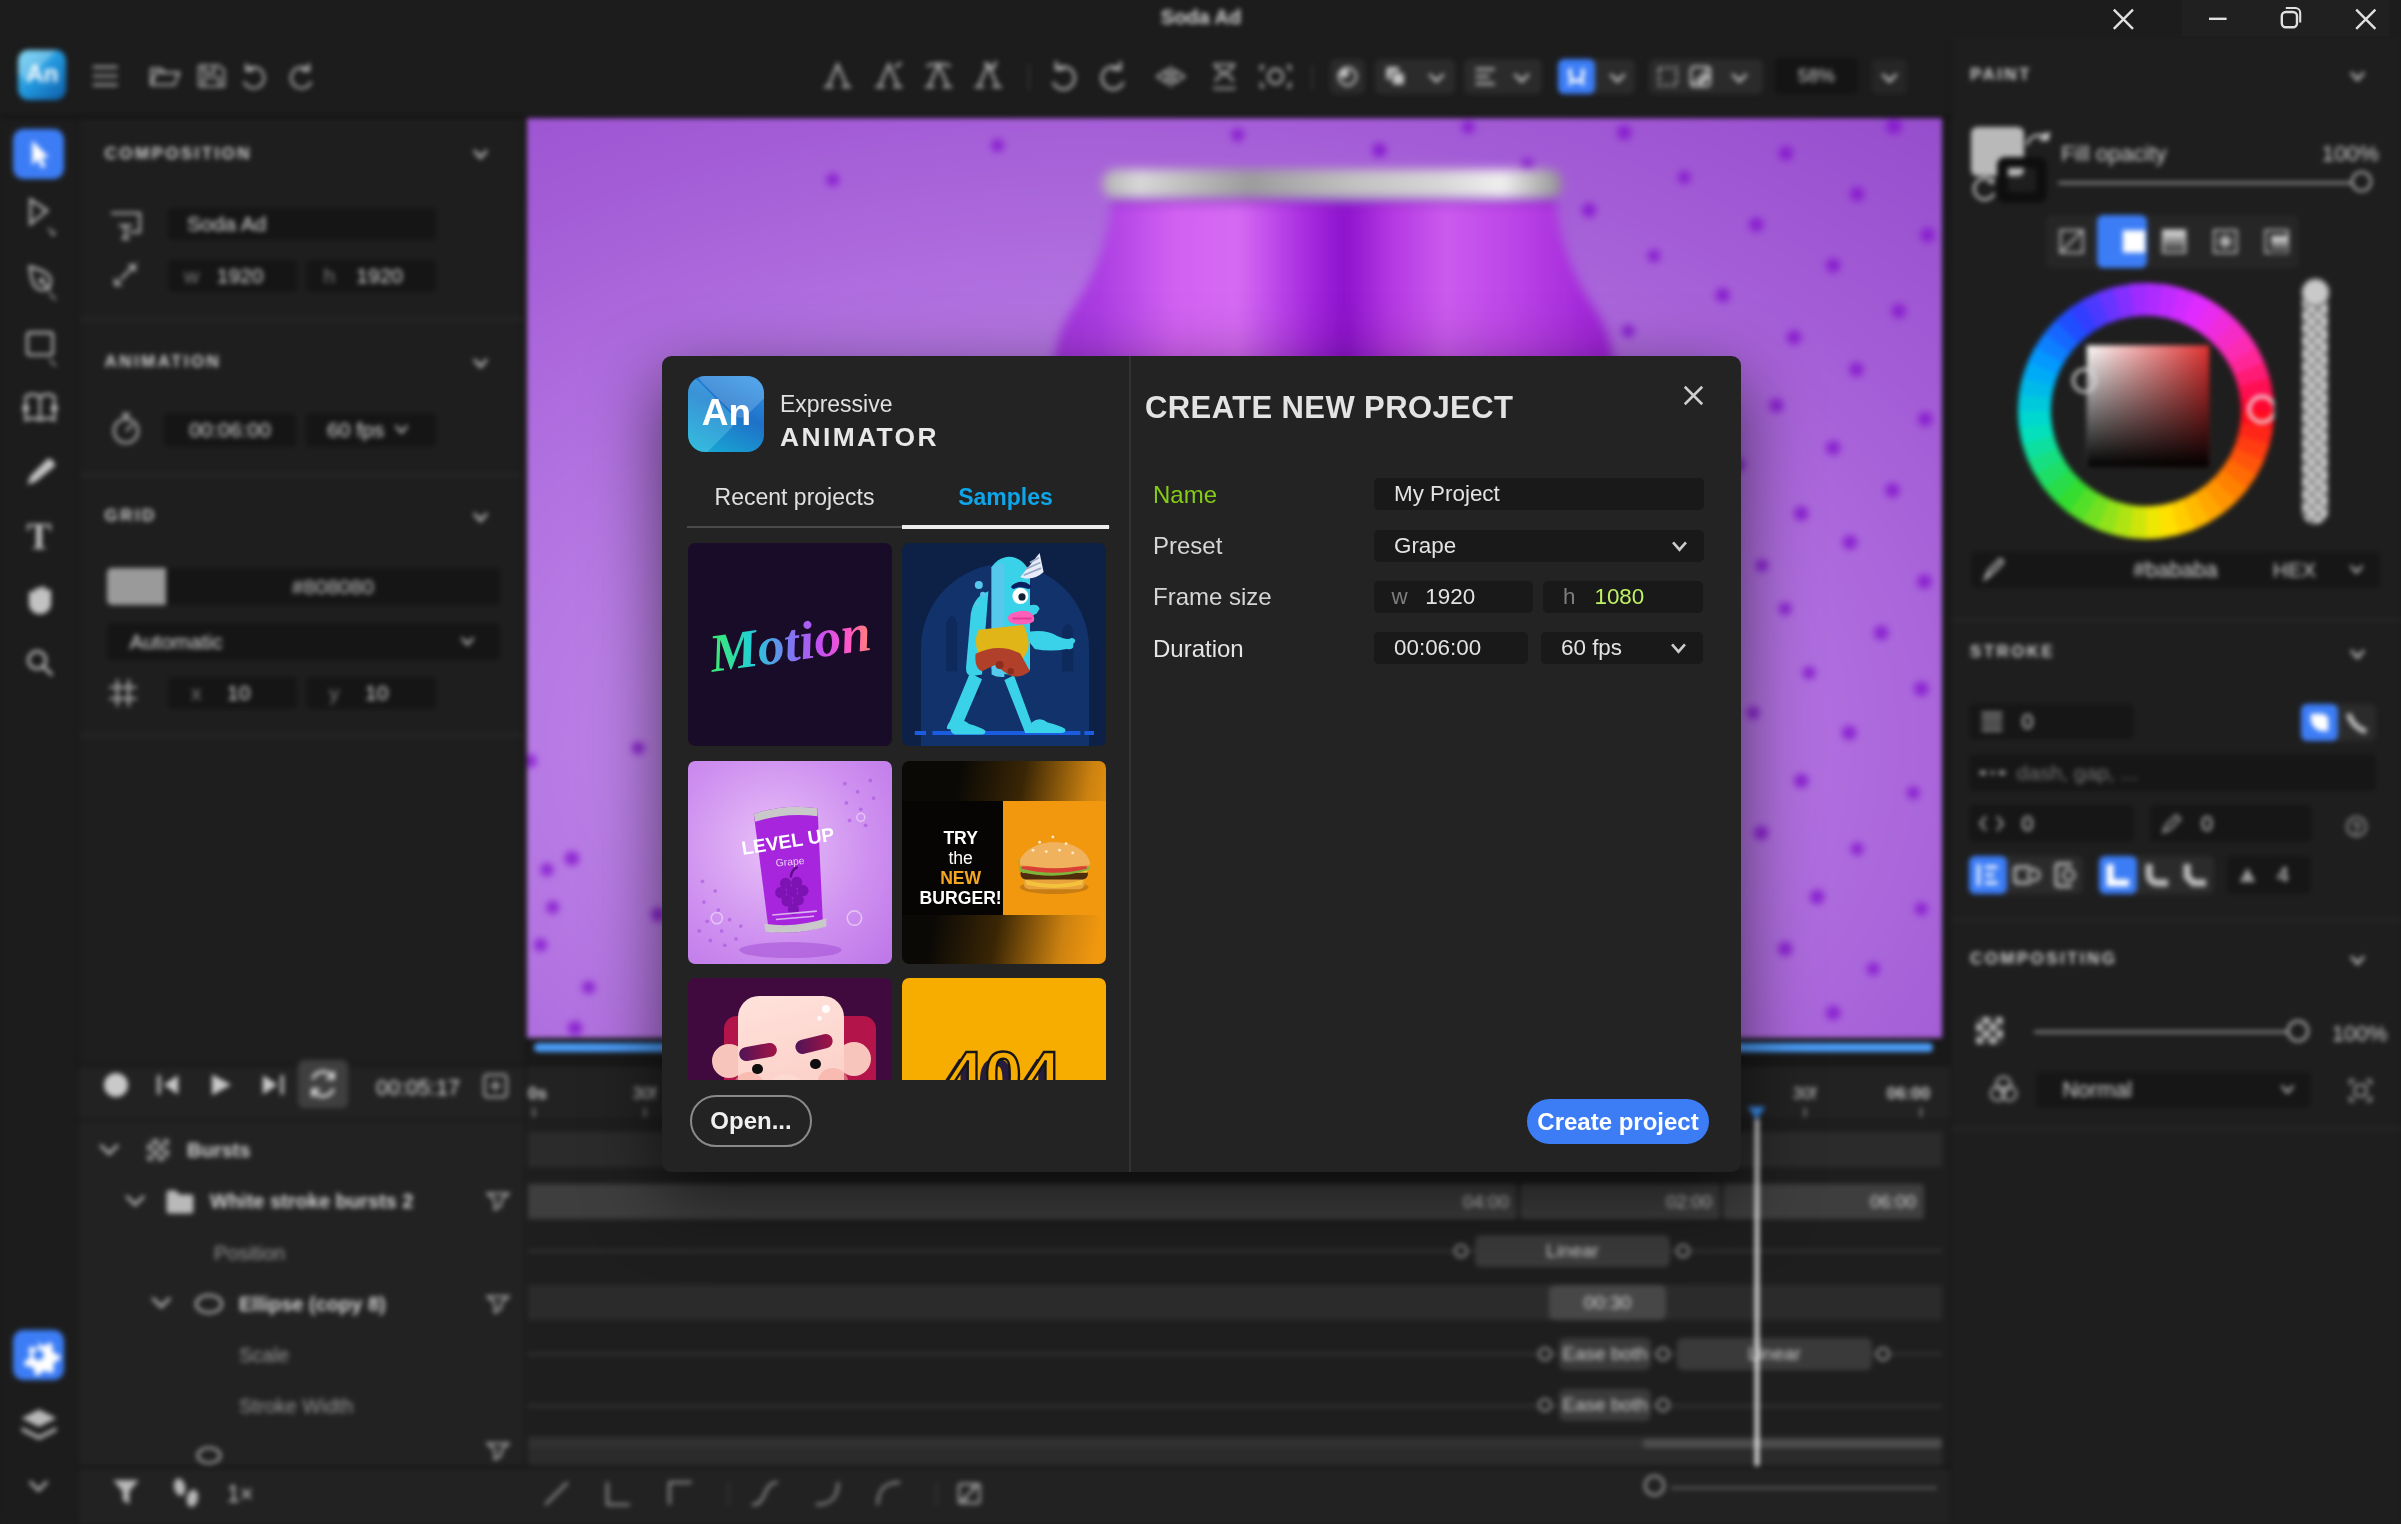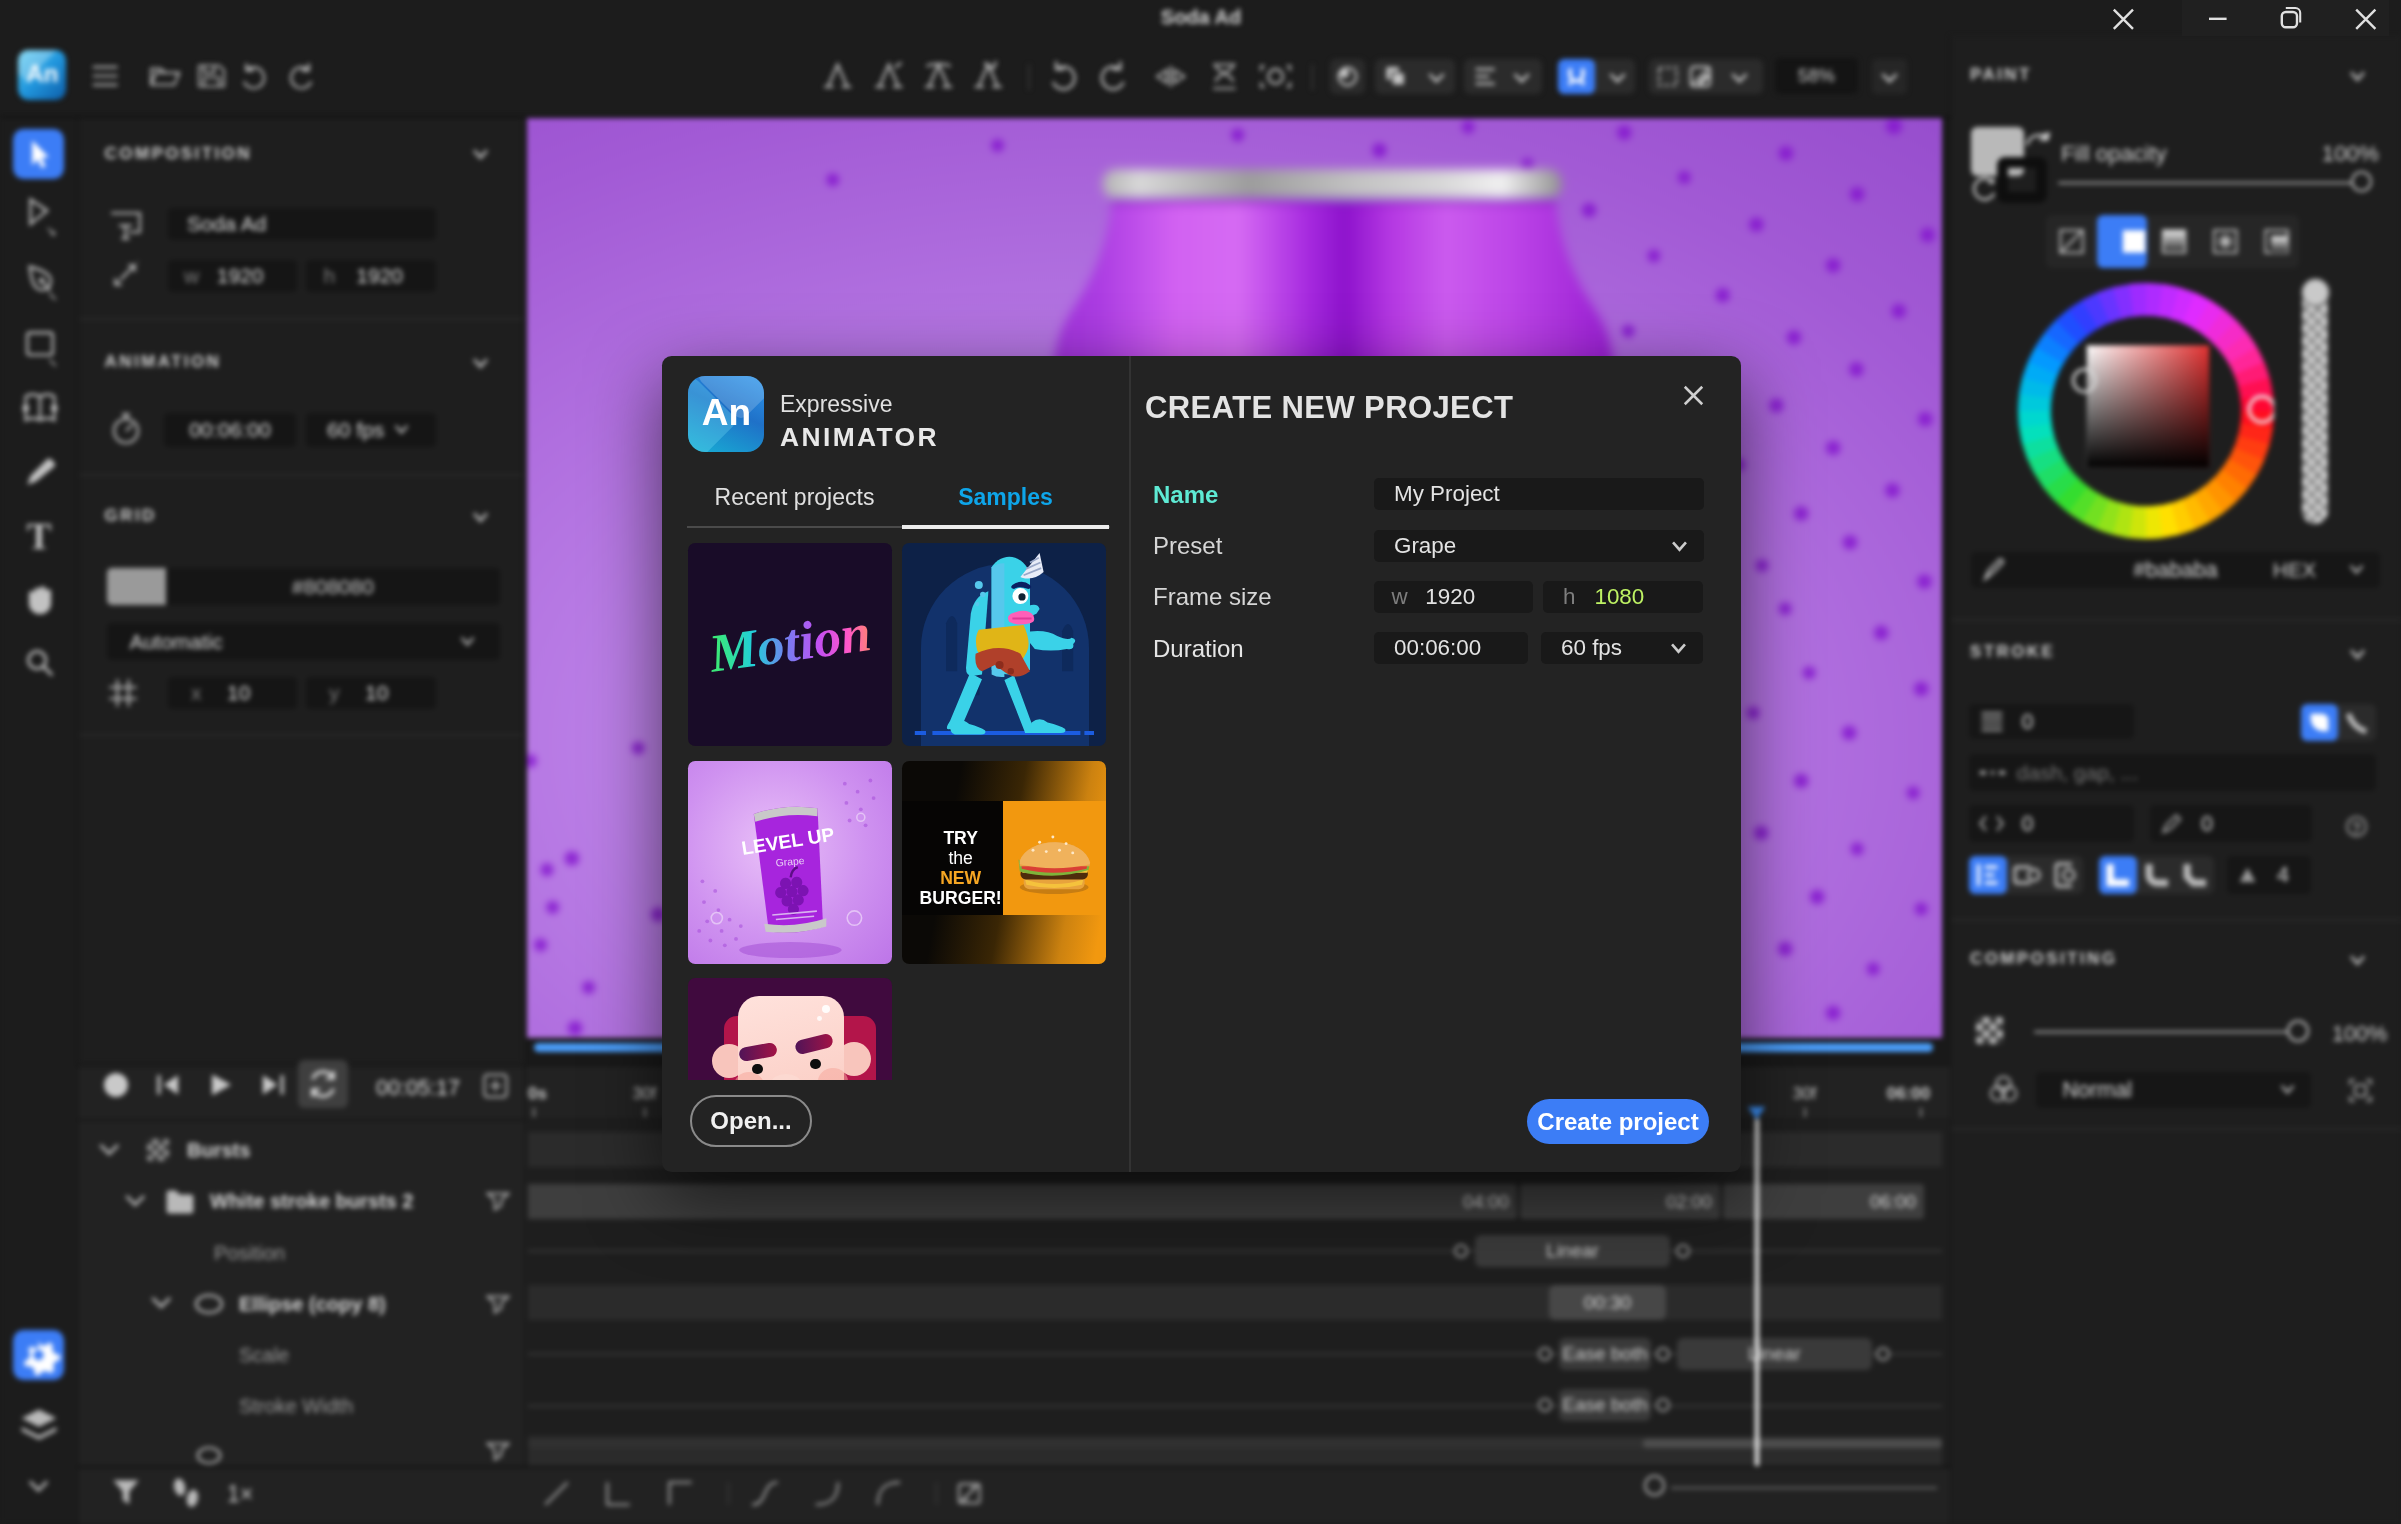--- a/index.html
+++ b/index.html
@@ -856,29 +856,32 @@
         <div class="abs" style="left:46px;top:94px;width:30px;height:27px;border-radius:50%;background:#f5a79d;opacity:.55;"></div>
         <div class="abs" style="left:130px;top:90px;width:30px;height:27px;border-radius:50%;background:#f5a79d;opacity:.55;"></div>
         <div class="abs" style="left:51px;top:67px;width:38px;height:13.6px;border-radius:7.2px;background:linear-gradient(100deg,#4e1458,#a51345);transform:rotate(-10deg);"></div>
         <div class="abs" style="left:107px;top:59px;width:38px;height:13.6px;border-radius:7.2px;background:linear-gradient(100deg,#4e1458,#a51345);transform:rotate(-14deg);"></div>
         <div class="abs" style="left:64px;top:86px;width:10.4px;height:10.4px;border-radius:50%;background:#0e0e0e;"></div>
         <div class="abs" style="left:122px;top:81px;width:10.4px;height:10.4px;border-radius:50%;background:#0e0e0e;"></div>
         <div class="abs" style="left:134px;top:27px;width:8px;height:8px;border-radius:50%;background:#fff;opacity:.9;"></div>
         <div class="abs" style="left:129px;top:38px;width:4.8px;height:4.8px;border-radius:50%;background:#fff;opacity:.8;"></div>
         <div class="abs" style="left:83px;top:96px;width:30px;height:19px;border-radius:50%;background:#fcd9d1;"></div>
       </div>
+      <div class="abs" style="left:240px;top:435px;width:204px;height:203px;border-radius:7.2px;background:#f7ac00;overflow:hidden;">
+        <div class="abs" style="left:0;top:58px;width:204px;text-align:center;font-size:67px;font-weight:bold;color:#f7ac00;-webkit-text-stroke:2.4px #161616;letter-spacing:1.6px;text-shadow:-7.2px 7.2px 0 #251c3e;">404</div>
+      </div>
     </div>
 
     <div class="abs" style="left:28px;top:739px;width:122px;height:52px;border:2.4px solid #8a8a8a;border-radius:26.4px;text-align:center;line-height:48px;font-size:24px;font-weight:bold;color:#f0f0f0;">Open...</div>
 
     <div class="abs" style="left:483px;top:34px;font-size:31px;font-weight:bold;letter-spacing:0.4px;color:#e3e3e3;">CREATE NEW PROJECT</div>
     <svg class="abs" style="left:1018px;top:26.4px;" width="27" height="27" viewBox="0 0 34 34">
         <path d="M6 6 L28 28 M28 6 L6 28" stroke="#cfcfcf" stroke-width="3.2" fill="none"></path>
       </svg>
-    <div class="abs" style="left:491px;top:125px;font-size:24px;color:#5eead4;font-weight:bold;">Name</div>
+    <div class="abs" style="left:491px;top:125px;font-size:24px;color:#84cc16;">Name</div>
     <div class="abs" style="left:712px;top:122px;width:330px;height:32px;background:#191919;border-radius:4.8px;line-height:32px;font-size:22.4px;color:#e3e3e3;"><span style="padding-left:20px;">My Project</span></div>
     <div class="abs" style="left:491px;top:176px;font-size:24px;color:#d6d6d6;">Preset</div>
     <div class="abs" style="left:712px;top:174px;width:330px;height:32px;background:#191919;border-radius:4.8px;line-height:32px;font-size:22.4px;color:#e3e3e3;"><span style="padding-left:20px;">Grape</span>
       <svg class="chev" style="left:295px;top:5.6px;width:21px;height:21px;" viewBox="0 0 26 26">
           <path d="M5 8 l8 9 8 -9" stroke="#ccc" stroke-width="3.2" fill="none"></path>
         </svg>
     </div>
     <div class="abs" style="left:491px;top:227px;font-size:24px;color:#d6d6d6;text-align:right;">Frame size</div>
     <div class="abs" style="left:712px;top:225px;width:159px;height:32px;background:#191919;border-radius:4.8px;line-height:32px;font-size:22.4px;"><span style="padding-left:17.6px;color:#7e7e7e;">w</span><span style="padding-left:17.6px;color:#e3e3e3;">1920</span></div>
     <div class="abs" style="left:881px;top:225px;width:160px;height:32px;background:#191919;border-radius:4.8px;line-height:32px;font-size:22.4px;"><span style="padding-left:20px;color:#7e7e7e;">h</span><span style="padding-left:19px;color:#bef264;">1080</span></div>

